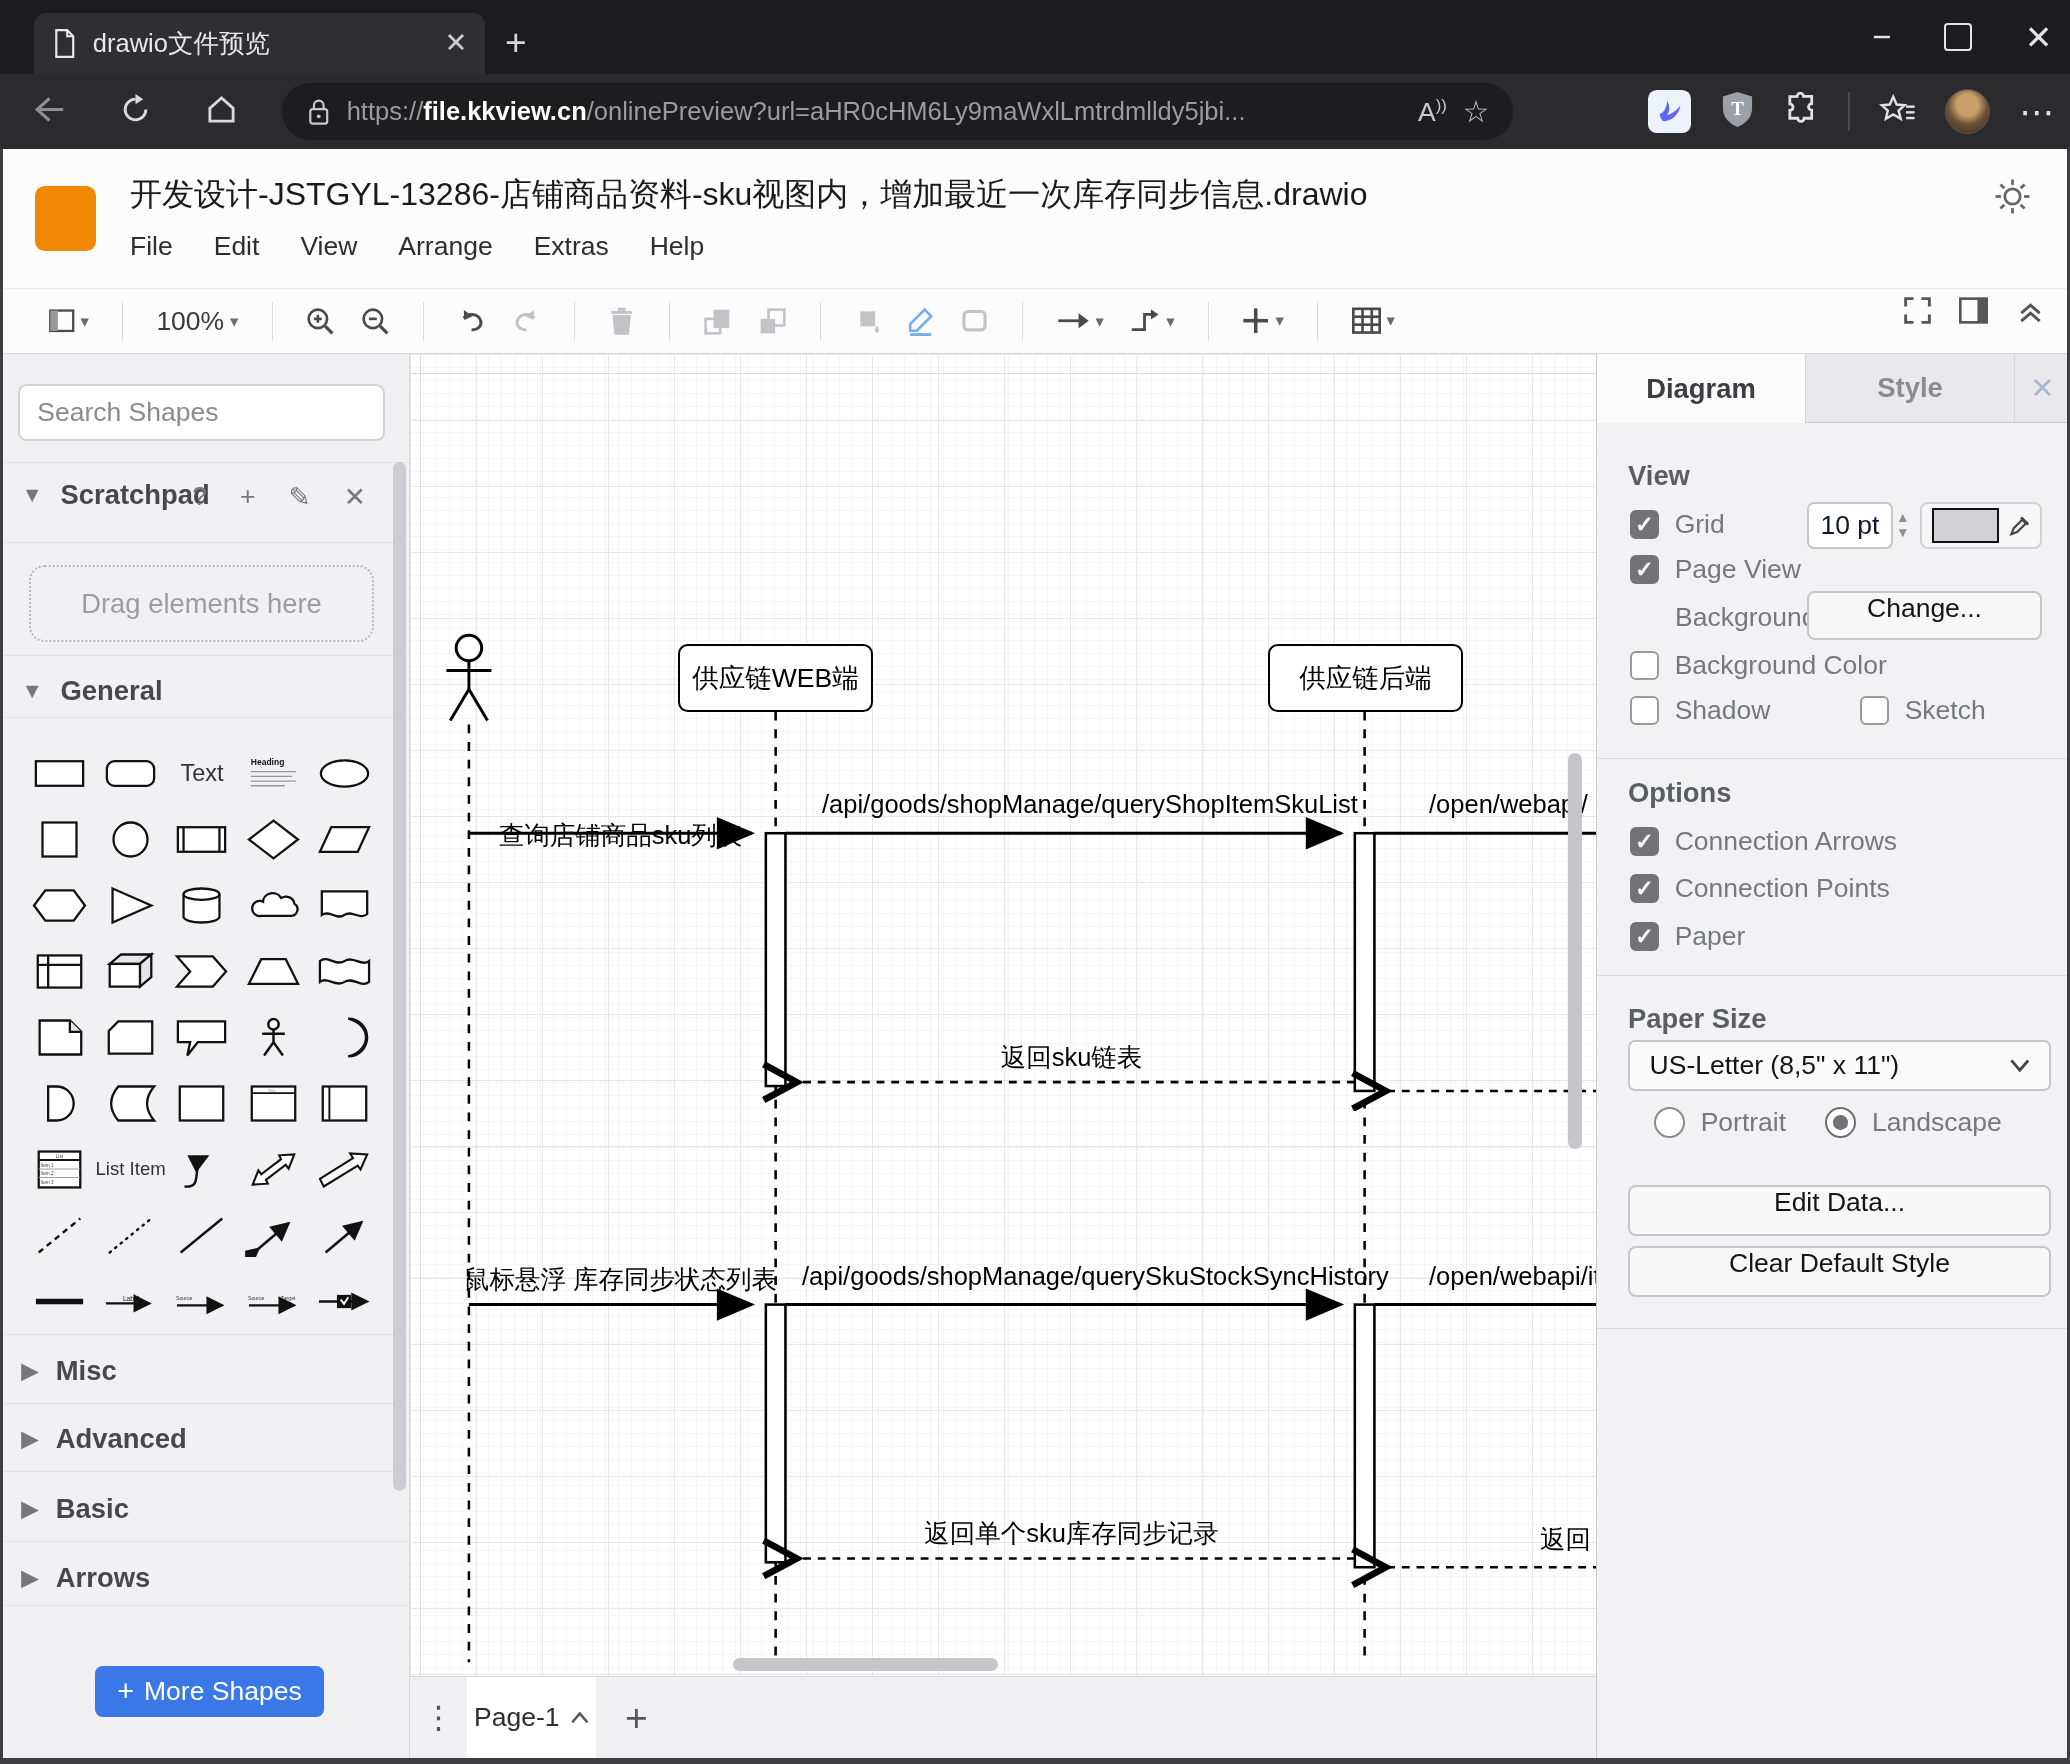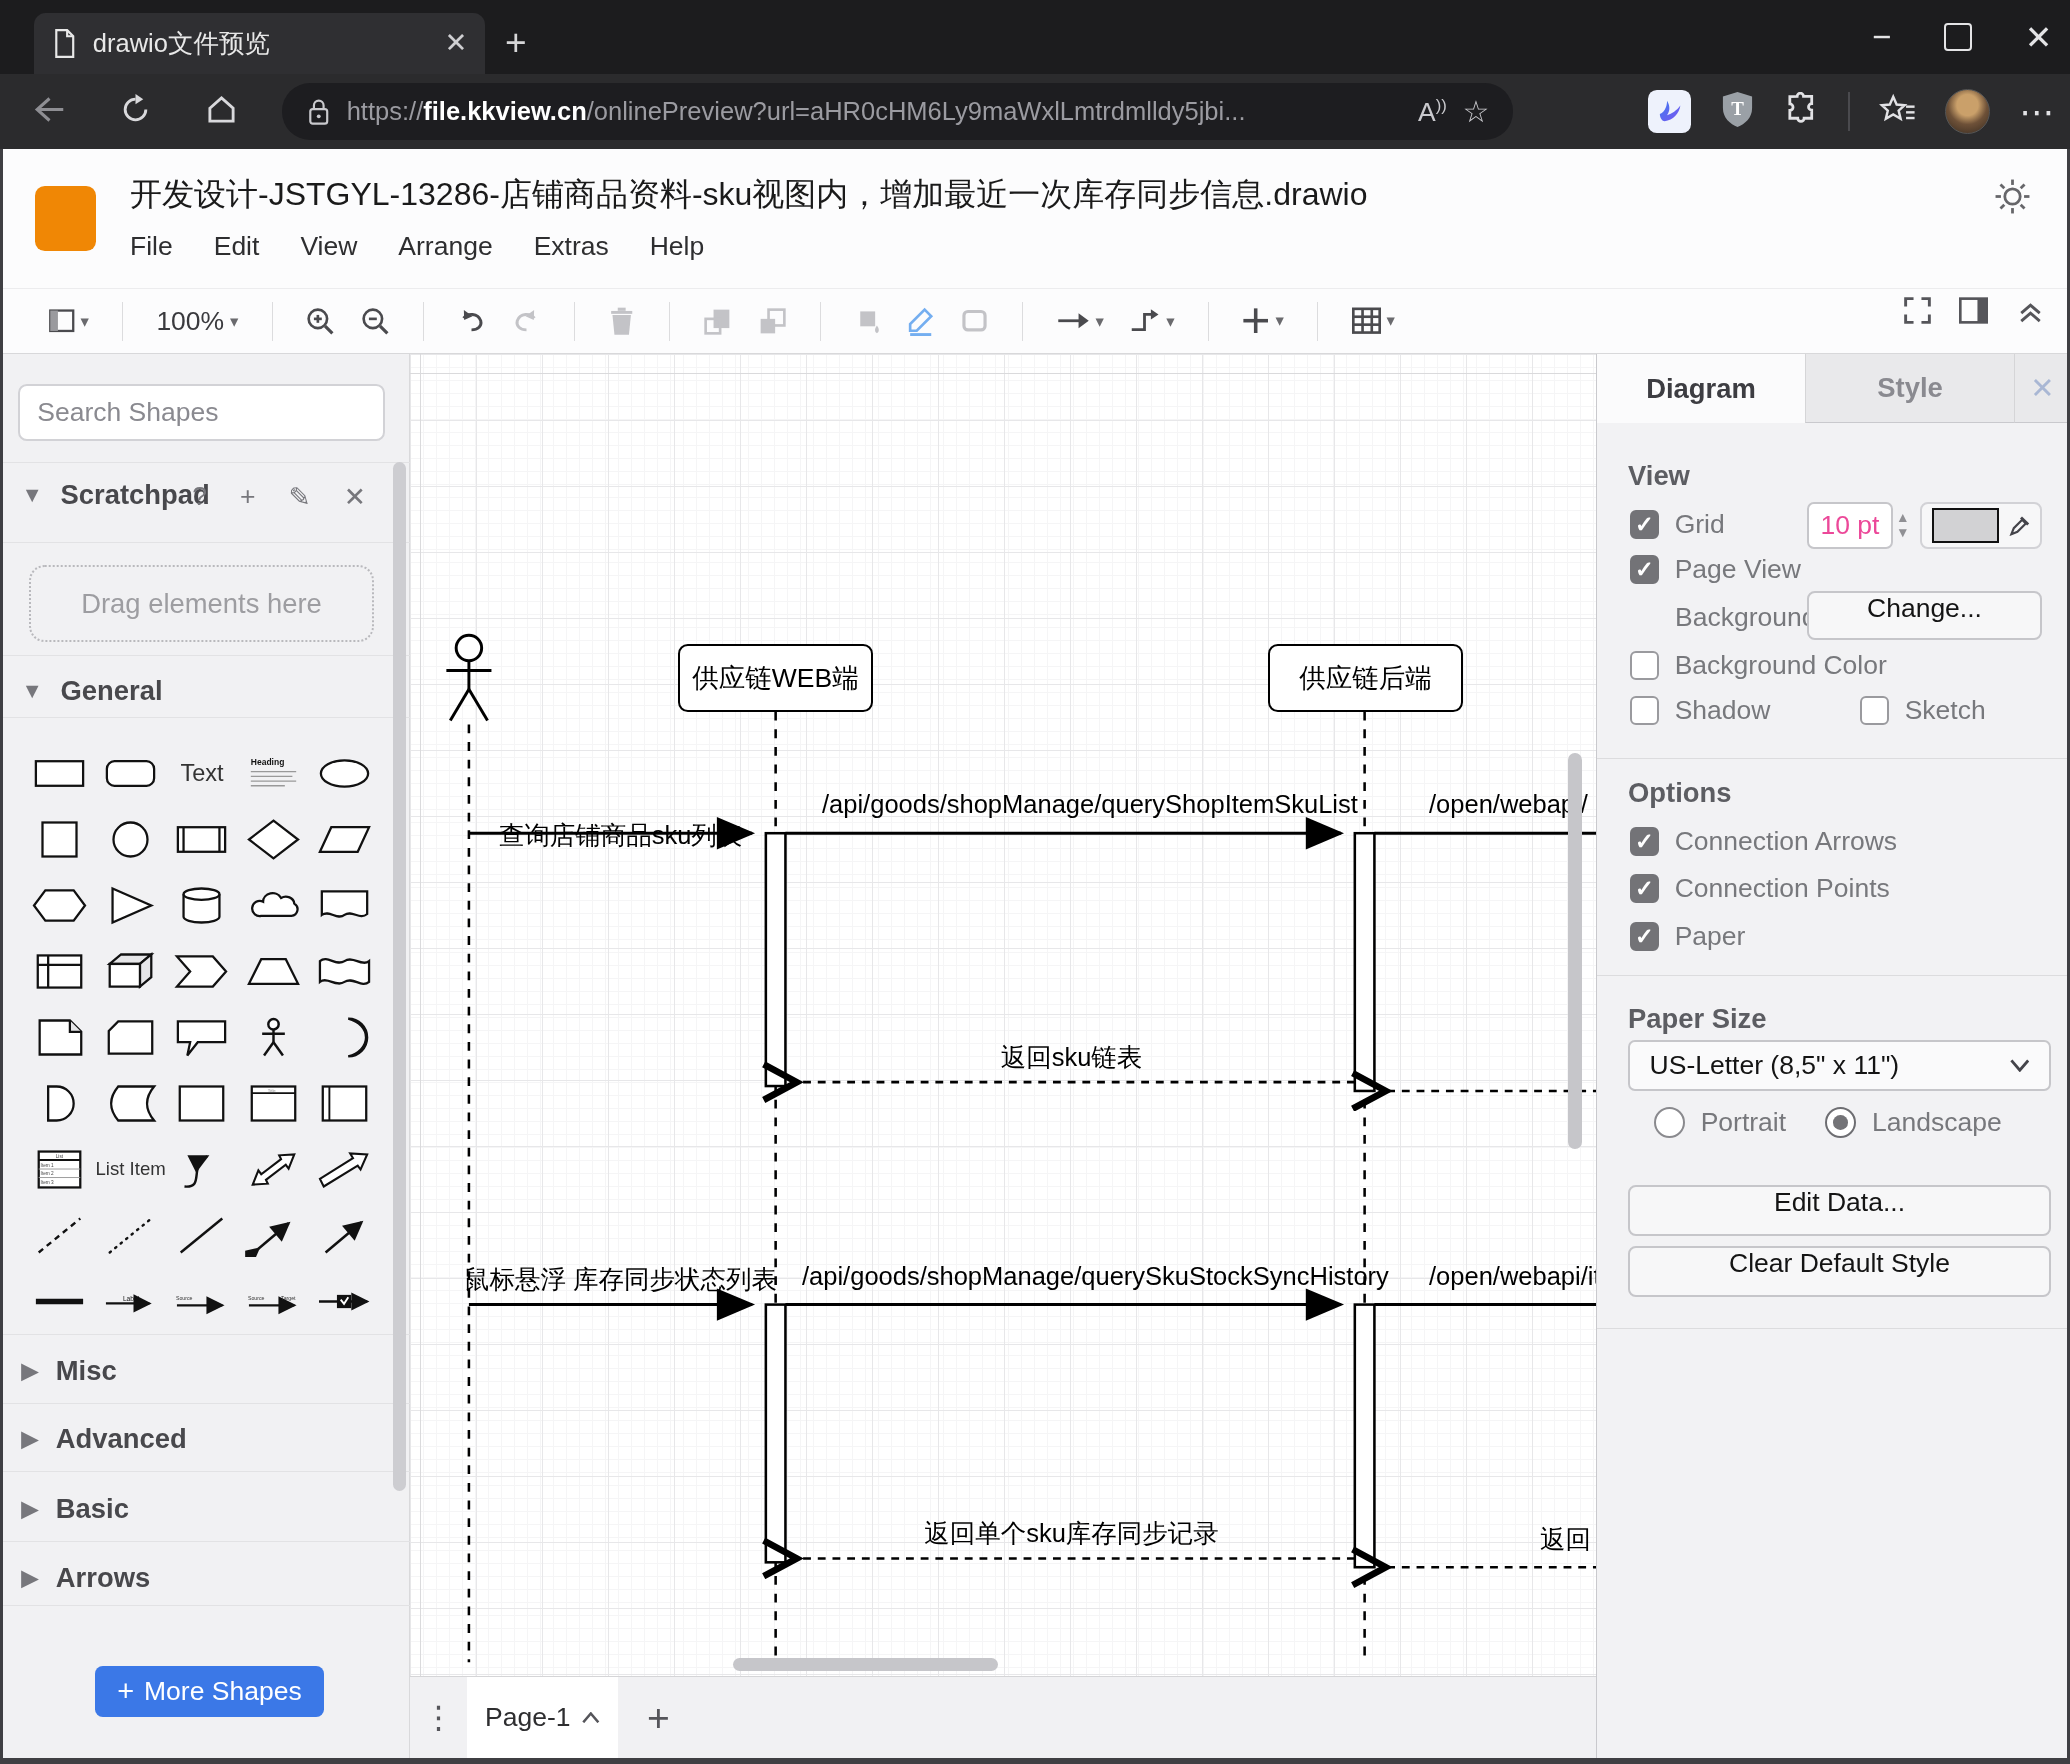--- a/index.html
+++ b/index.html
@@ -60,38 +60,38 @@
     background-size:66px 66px,66px 66px,13px 13px,13px 13px;}
   .pageline-h{position:absolute;left:0;top:18.6px;width:100%;height:1px;background:#dadadc;}
   .pageline-v{position:absolute;left:9.8px;top:0;width:1px;height:100%;background:#dadadc;}
   .lifebox{position:absolute;width:195px;height:68px;background:#fff;border:2.9px solid #000;border-radius:9.8px;display:flex;align-items:center;justify-content:center;font-size:26.5px;color:#000;box-sizing:border-box;}
   .msglabel{position:absolute;font-size:25.5px;color:#000;white-space:nowrap;}
   .center{text-align:center;}
   #vscroll{left:1158px;top:399px;width:13.7px;height:396px;background:#c6c6ca;border-radius:6.9px;}
   #hscroll{left:323px;top:1304px;width:265px;height:12.7px;background:#c6c6ca;border-radius:6.9px;}
   
   #pagebar{left:410px;top:1676px;width:1186px;height:82px;background:#f1f1f3;border-top:1px solid #d5d5d7;box-sizing:border-box;display:flex;align-items:center;}
-  #pagetab{width:151px;height:82px;background:#fff;display:flex;align-items:center;justify-content:center;gap:11.8px;font-size:26.5px;color:#2e2e30;}
+  #pagetab{width:129px;height:82px;background:#fff;display:flex;align-items:center;justify-content:center;gap:11.8px;font-size:26.5px;color:#2e2e30;}
   
   #panel{left:1596px;top:354px;width:474px;height:1410px;background:#f2f2f4;border-left:1px solid #c9c9cd;box-sizing:border-box;padding-left:6px;}
   #paneltabs{position:absolute;left:0;top:0;width:100%;height:69px;display:flex;}
   .ptab{flex:1;display:flex;align-items:center;justify-content:center;font-size:27.4px;font-weight:bold;box-sizing:border-box;}
   .ptab.active{background:#fbfbfc;color:#3d3d42;border-bottom:none;}
   .ptab.inactive{background:#e9e9eb;color:#8a8a90;border-bottom:1px solid #c9c9cd;border-left:1px solid #d5d5d7;}
   #ptabclose{width:55px;background:#e9e9eb;border-bottom:1px solid #c9c9cd;display:flex;align-items:center;justify-content:center;color:#a9b7d4;font-size:29px;border-left:1px solid #d5d5d7;}
   .prow{position:absolute;display:flex;align-items:center;gap:15.7px;font-size:26.5px;color:#77787c;}
   .phead{position:absolute;font-size:27.4px;font-weight:bold;color:#5c5d62;}
   .cb{width:29px;height:29px;border-radius:5.9px;background:#fff;border:2.9px solid #9a9a9e;box-sizing:border-box;display:inline-flex;align-items:center;justify-content:center;flex:0 0 auto;}
   .cb.on{background:#737377;border-color:#737377;color:#fff;font-size:22.5px;font-weight:bold;}
   .radio{width:31px;height:31px;border-radius:50%;border:2.9px solid #8a8a8e;background:#fff;box-sizing:border-box;display:inline-flex;align-items:center;justify-content:center;flex:0 0 auto;}
   .radio.on{border-color:#6e6e72;}
   .radio.on::after{content:"";width:14.7px;height:14.7px;border-radius:50%;background:#737377;}
   .pdivider{position:absolute;left:0;width:100%;height:1px;background:#dcdcde;}
   .pbtn{position:absolute;background:#f7f7f8;border:2px solid #c6c6ca;border-radius:7.8px;font-size:26.5px;color:#141414;display:flex;align-items:flex-start;justify-content:center;box-sizing:border-box;}
-  #gridsize{position:absolute;background:#fff;border:2px solid #c6c6ca;border-radius:6.9px;font-size:26.5px;color:#ec4899;display:flex;align-items:center;justify-content:center;box-sizing:border-box;}
+  #gridsize{position:absolute;background:#fff;border:2px solid #c6c6ca;border-radius:6.9px;font-size:26.5px;color:#0f172a;display:flex;align-items:center;justify-content:center;box-sizing:border-box;}
   #spinner{position:absolute;display:flex;flex-direction:column;justify-content:center;gap:3.9px;color:#909094;font-size:13.7px;line-height:11.8px;}
   #swatchbtn{position:absolute;background:#f7f7f8;border:2px solid #d2d2d6;border-radius:7.8px;display:flex;align-items:center;justify-content:center;gap:9.8px;box-sizing:border-box;}
   #swatch{width:63px;height:31px;background:#d2d2d4;border:2.5px solid #111;}
   #paperselect{position:absolute;background:#fafafb;border:2px solid #c6c6ca;border-radius:6.9px;font-size:26.5px;color:#141414;display:flex;align-items:center;box-sizing:border-box;padding:0 19.6px;justify-content:space-between;}
   
   .frame-edge{background:#3f3f43;z-index:50;}
 </style>
 </head>
 <body>
 

